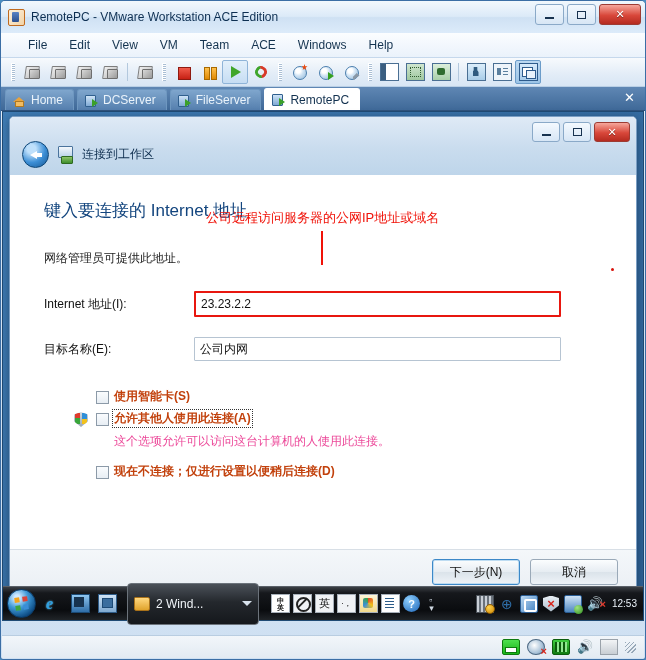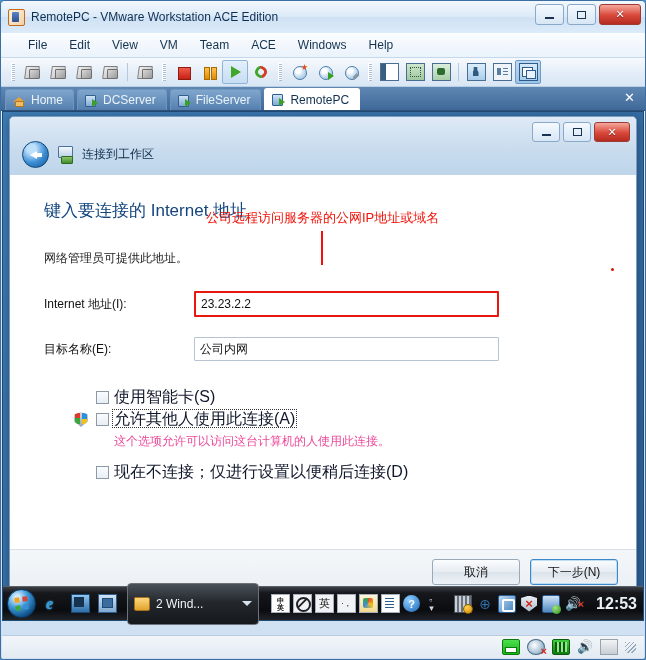--- a/index.html
+++ b/index.html
@@ -180,37 +180,37 @@
     background:linear-gradient(180deg,#8fc46a,#3e8f2c);border:1px solid #2e6a20;border-radius:1px;}
   .wiz-title{font-size:12px;color:#0c2c4d;}
 
   .wiz-body{flex:1;background:#fff;padding:24px 34px 0 34px;position:relative;}
   .page-head{font-size:17px;color:#13457e;margin:0 0 28px 0;font-weight:normal;}
   .hint{font-size:12px;color:#1b1b1b;margin-bottom:24px;}
 
   .row{display:flex;align-items:center;margin-bottom:14px;}
   .row-label{width:150px;font-size:12px;color:#111;}
   .tb{
-    width:305px;height:24px;box-sizing:border-box;
+    width:367px;height:24px;box-sizing:border-box;
     border:1px solid #b6c4d2;background:#fff;border-radius:1px;
     font-size:12px;color:#111;padding:9px 5px;display:flex;align-items:center;
   }
   .tb.marked{border:2px solid #e8170f;height:26px;}
 
   .annot{
     position:absolute;left:196px;top:34px;font-size:13px;color:#f01208;white-space:nowrap;
   }
   .annot-line{position:absolute;left:311px;top:56px;width:2px;height:34px;background:#f01208;}
   .reddot{position:absolute;right:22px;top:93px;width:3px;height:3px;background:#d8120a;border-radius:50%;}
 
   .checks{margin-top:28px;}
   .cbrow{display:flex;align-items:flex-start;margin-bottom:7px;padding-left:52px;position:relative;}
   .cbox{width:11px;height:11px;border:1px solid #8c9aa8;background:linear-gradient(180deg,#fafcfe,#e8eef4);
     flex:0 0 auto;margin-top:2px;margin-right:5px;}
-  .cblabel{font-size:16px;color:#0f172a;line-height:15px;}
+  .cblabel{font-size:12px;color:#c2410c;line-height:15px;font-weight:bold;}
   .cblabel.focus{outline:1px dotted #333;outline-offset:1px;}
   .shield{
     position:absolute;left:30px;top:1px;width:14px;height:15px;
     background:linear-gradient(180deg,#cfd8e0,#9aa8b6);
     clip-path:polygon(50% 0,100% 16%,100% 62%,50% 100%,0 62%,0 16%);
   }
   .shield::before{content:"";position:absolute;left:1px;top:1px;width:5px;height:6px;background:#e03a2c;}
   .shield::after{content:"";position:absolute;right:1px;top:1px;width:5px;height:6px;background:#2f8fd8;}
   .shield-b{position:absolute;left:1px;bottom:3px;width:5px;height:6px;background:#39a63a;}
   .shield-b2{position:absolute;right:1px;bottom:3px;width:5px;height:6px;background:#f2c11c;}
@@ -301,21 +301,21 @@
     border:2px solid #fff;border-radius:2px;}
   .tri.shx{background:linear-gradient(180deg,#e8eef4,#aebdcb);
     clip-path:polygon(50% 0,100% 16%,100% 62%,50% 100%,0 62%,0 16%);}
   .tri.shx::after{content:"\00d7";position:absolute;inset:0;color:#d8241a;font-size:13px;font-weight:bold;
     display:flex;align-items:center;justify-content:center;}
   .tri.netx{background:linear-gradient(180deg,#cfe3f6,#4f88c0);border:1px solid #2a5d94;border-radius:2px;}
   .tri.netx::after{content:"";position:absolute;right:-2px;bottom:-2px;width:9px;height:9px;border-radius:50%;
     background:radial-gradient(circle at 35% 30%,#9fe37f,#2f8f1f);}
   .tri.vol{color:#e8eef4;font-size:13px;line-height:16px;}
   .tri.vol::after{content:"\00d7";position:absolute;right:-3px;bottom:0;color:#e03a2c;font-size:11px;font-weight:bold;}
-  .clock{color:#e9f0f7;font-size:16px;margin-left:10px;font-weight:bold;}
+  .clock{color:#e9f0f7;font-size:10px;margin-left:4px;}
 
   
   .statusbar{
     position:absolute;left:1px;right:1px;bottom:1px;height:22px;
     background:linear-gradient(180deg,#f2f6fa,#e2eaf2);
     border-top:1px solid #b9cde1;
     display:flex;align-items:center;justify-content:flex-end;gap:7px;padding-right:8px;
   }
   .si{width:16px;height:14px;position:relative;}
   .si.hdd{background:linear-gradient(180deg,#4ee04e,#18b418);border:1px solid #0e7a0e;border-radius:2px;}
@@ -502,22 +502,22 @@
           <div class="cb-desc">这个选项允许可以访问这台计算机的人使用此连接。</div>
 
           <div class="cbrow">
             <span class="cbox"></span>
             <span class="cblabel">现在不连接；仅进行设置以便稍后连接(D)</span>
           </div>
         </div>
       </div>
 
       <div class="wiz-foot">
+        <div class="btn default">下一步(N)</div>
         <div class="btn">取消</div>
-        <div class="btn default">下一步(N)</div>
       </div>
     </div>
 
     <div class="gtaskbar">
       <span class="orb"></span>
       <span class="ql">
         <span class="qi ie">e</span>
         <span class="qi desk"></span>
         <span class="qi sw"></span>
       </span>

